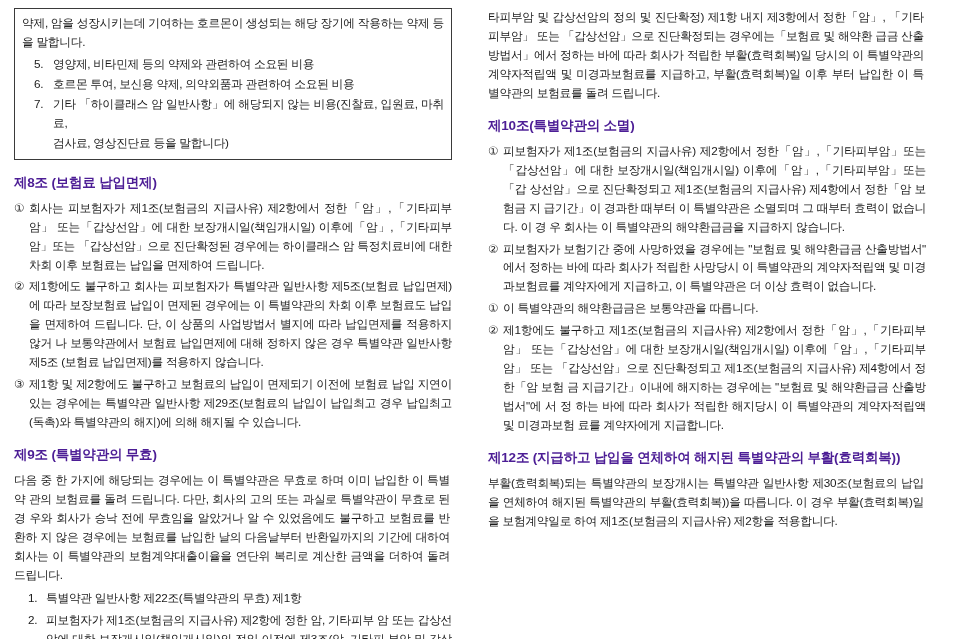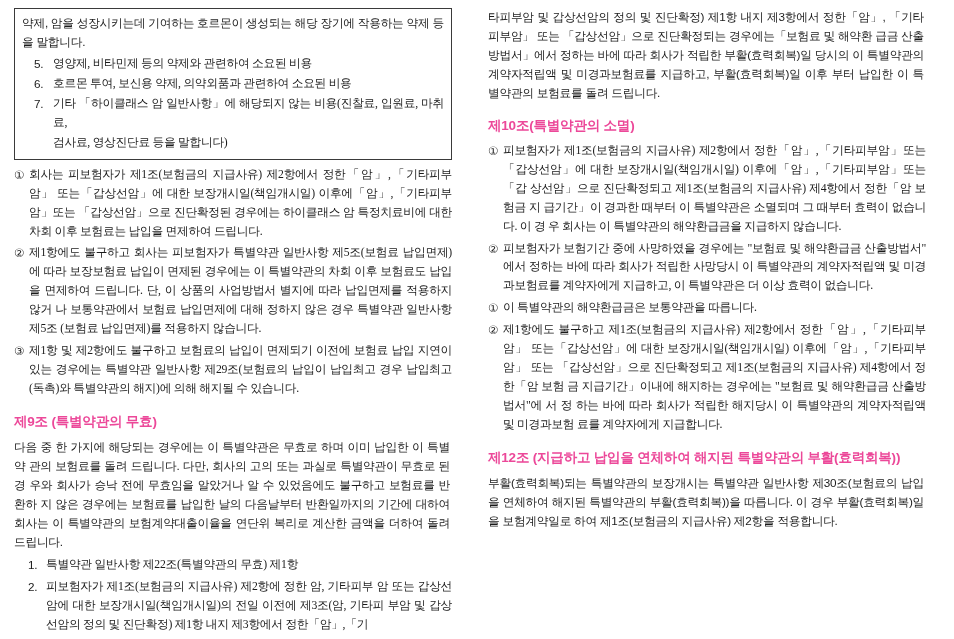--- a/index.html
+++ b/index.html
@@ -39,21 +39,21 @@
     padding: 5px 7px 5px 7px;
     font-size: 11.5px;
     line-height: 1.45;
     margin-bottom: 6px;
     box-sizing: border-box;
   }
 
   h2.section {
     font-size: 13.5px;
     font-weight: bold;
-    color: #ec4899;
+    color: #4c1d95;
     margin: 14px 0 7px 0;
     letter-spacing: -0.2px;
   }
   .col-right h2.section:first-child { margin-top: 0; }
 
   p.para {
     font-size: 11.7px;
     line-height: 1.62;
     margin: 0 2px 4px 0;
     text-align: justify;
@@ -71,21 +71,20 @@
     letter-spacing: -0.25px;
   }
   .item .marker {
     flex: 0 0 auto;
     width: 15px;
     text-align: left;
   }
   .item .txt {
     flex: 1 1 auto;
     text-align: justify;
-    font-family: Liberation Serif, serif;
   }
   
   .numlist {
     margin: 0;
     padding: 0;
   }
   .numlist .item {
     margin-left: 12px;
   }
   .numlist .item .marker { width: 19px; }
@@ -131,20 +130,21 @@
             <span class="marker">7.</span>
             <span class="txt">기타 「하이클래스 암 일반사항」에 해당되지 않는 비용(진찰료, 입원료, 마취료,</span>
           </div>
           <div class="item">
             <span class="marker"></span>
             <span class="txt">검사료, 영상진단료 등을 말합니다)</span>
           </div>
         </div>
       </div>
 
+      <h2 class="section">제8조 (보험료 납입면제)</h2>
 
       <div class="item">
         <span class="marker">①</span>
         <span class="txt">
           <span>회사는 피보험자가 제1조(보험금의 지급사유) 제2항에서 정한「암」,「기타피부암」</span>
           <span>또는「갑상선암」에 대한 보장개시일(책임개시일) 이후에「암」,「기타피부암」또는</span>
           <span>「갑상선암」으로 진단확정된 경우에는 하이클래스 암 특정치료비에 대한 차회 이후</span>
           <span>보험료는 납입을 면제하여 드립니다.</span>
         </span>
       </div>

